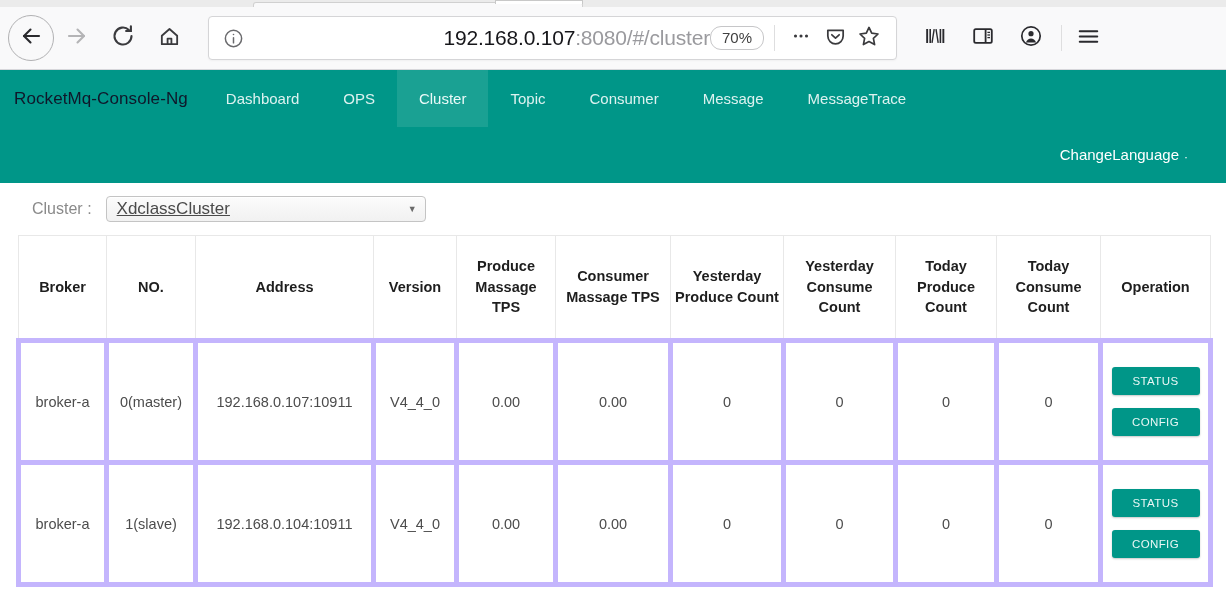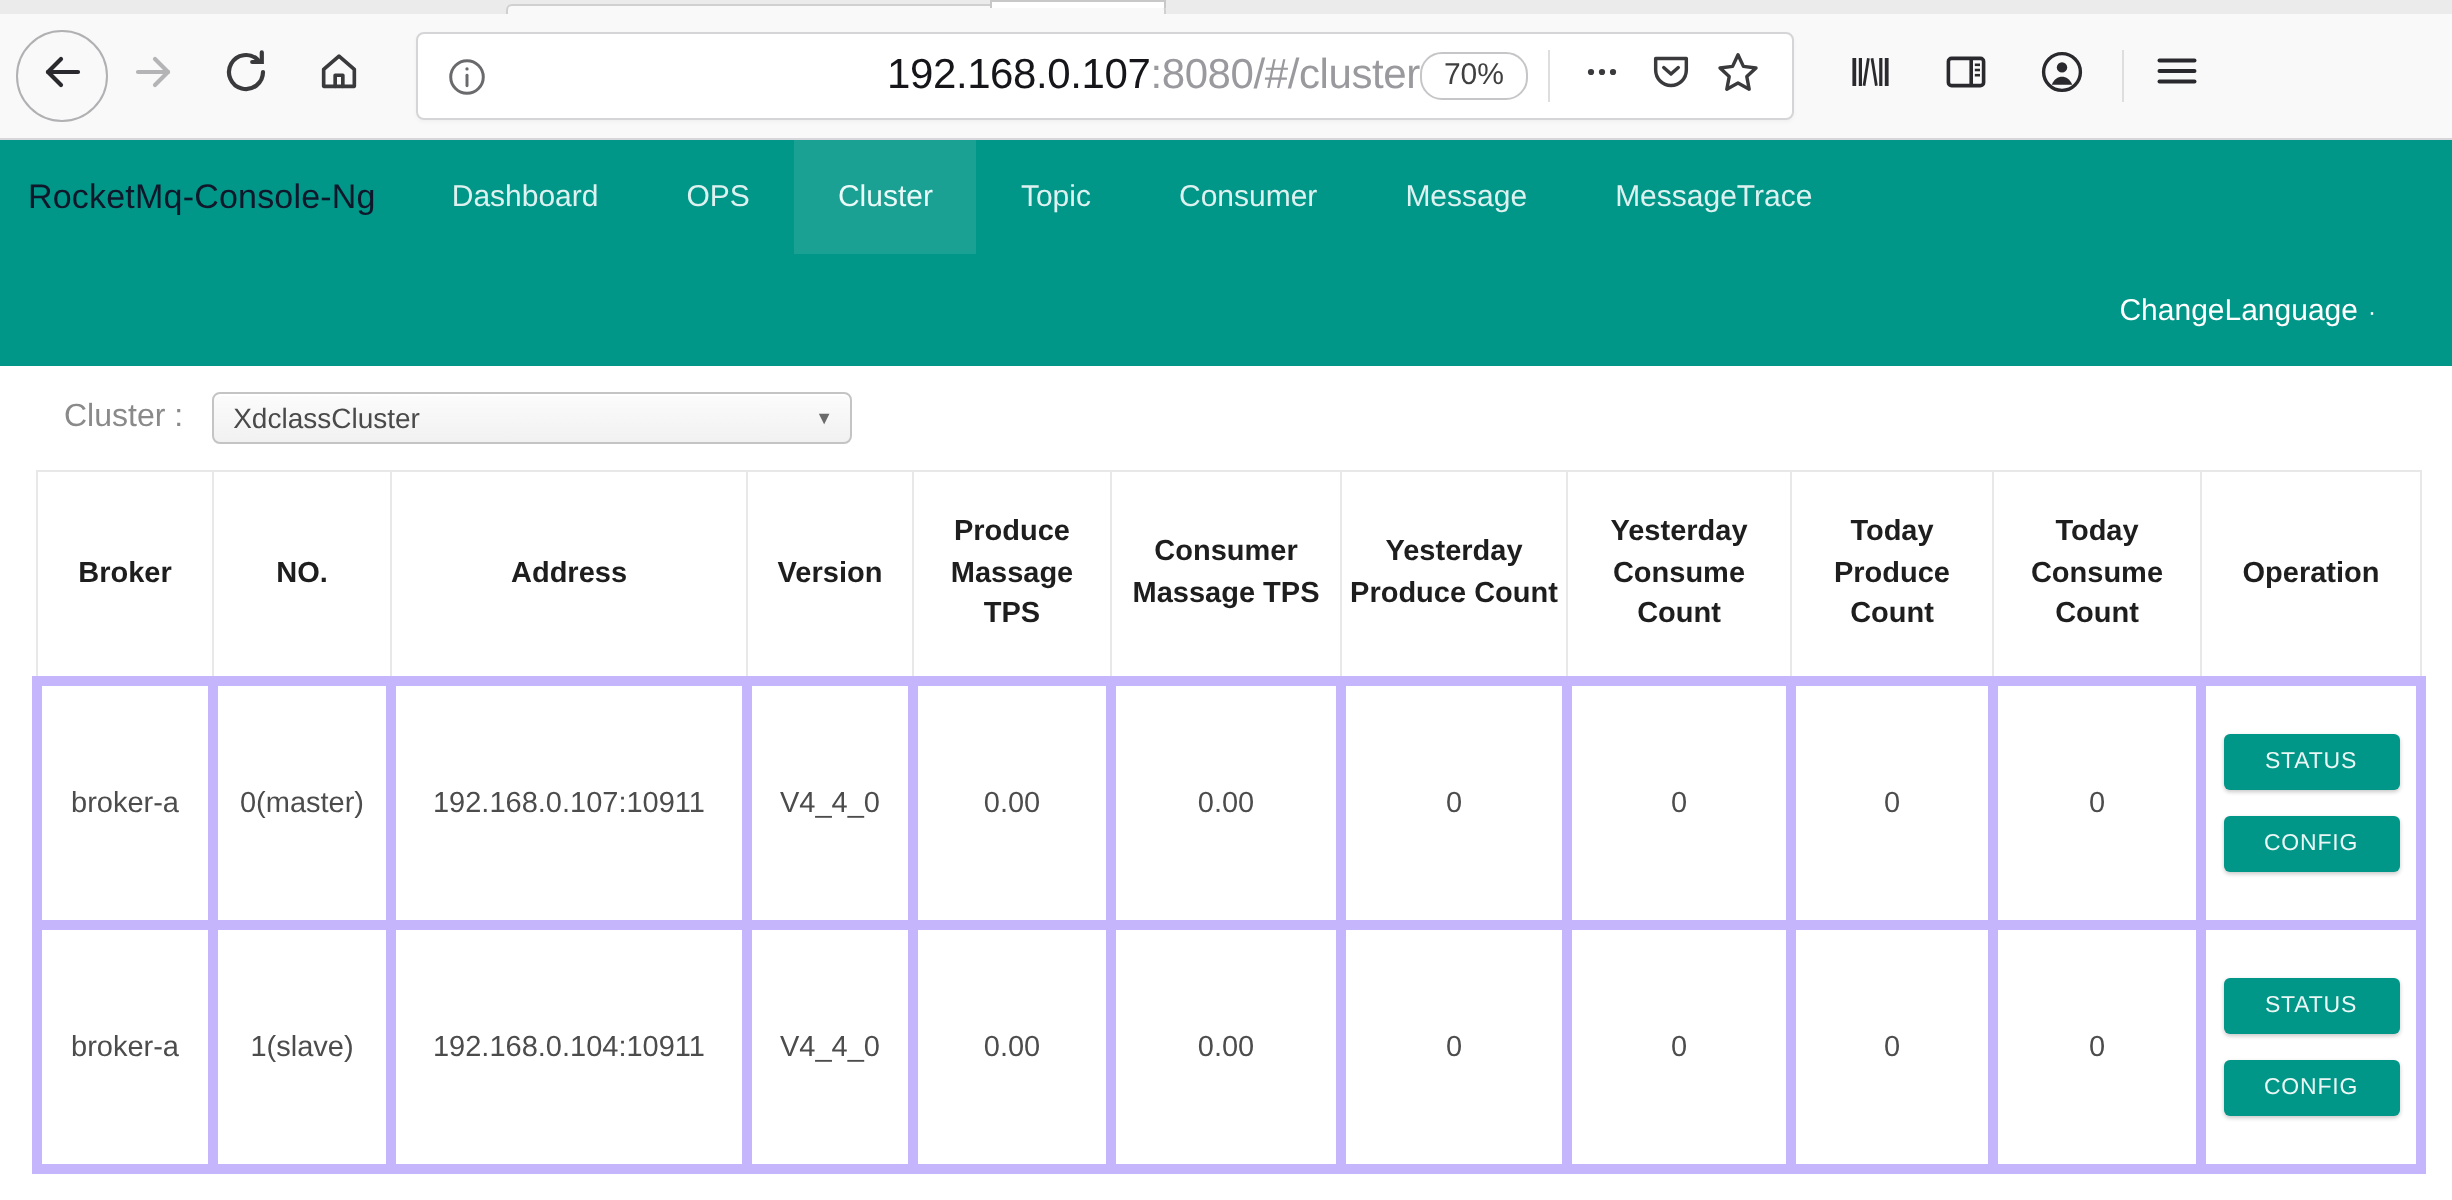--- a/index.html
+++ b/index.html
@@ -208,23 +208,24 @@
     background: linear-gradient(to bottom, #fcfcfc 0%, #f1f1f1 100%);
     border: 1px solid #c4c4c4;
     border-radius: 4px;
     display: flex;
     align-items: center;
     padding: 0 8px 0 10px;
     box-shadow: inset 0 1px 0 #ffffff;
   }
   #cluster-select-value {
     flex: 1;
-    font-size: 14px;
+    font-size: 17px;
     color: #4a4a4a;
     white-space: nowrap;
+    text-decoration: underline;
   }
   #cluster-select-caret {
     flex: none;
     color: #6a6a6a;
     font-size: 9px;
     line-height: 1;
   }
 
   
   #broker-table-wrap {

